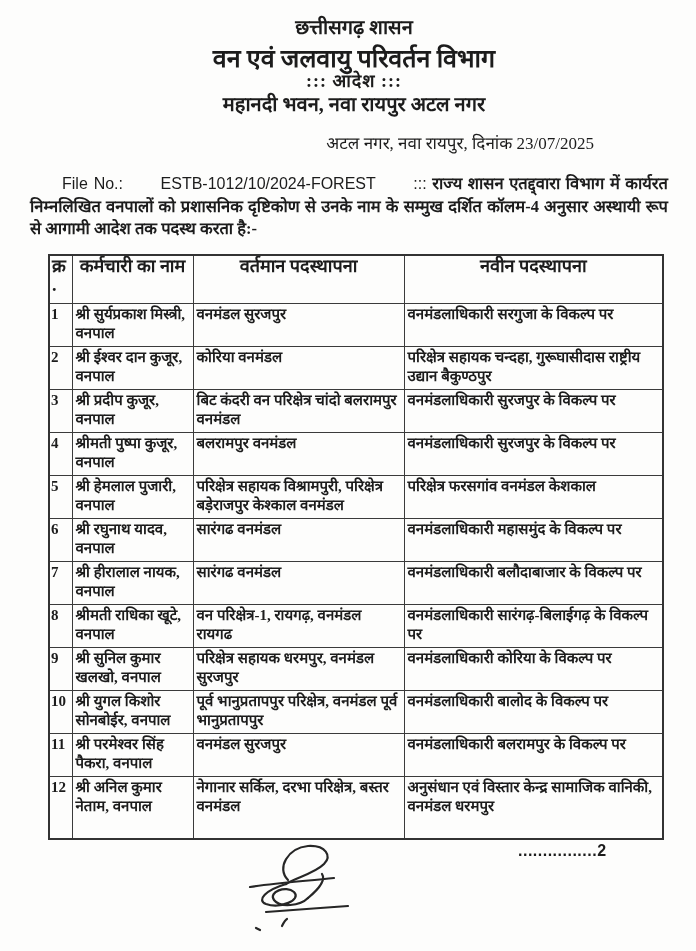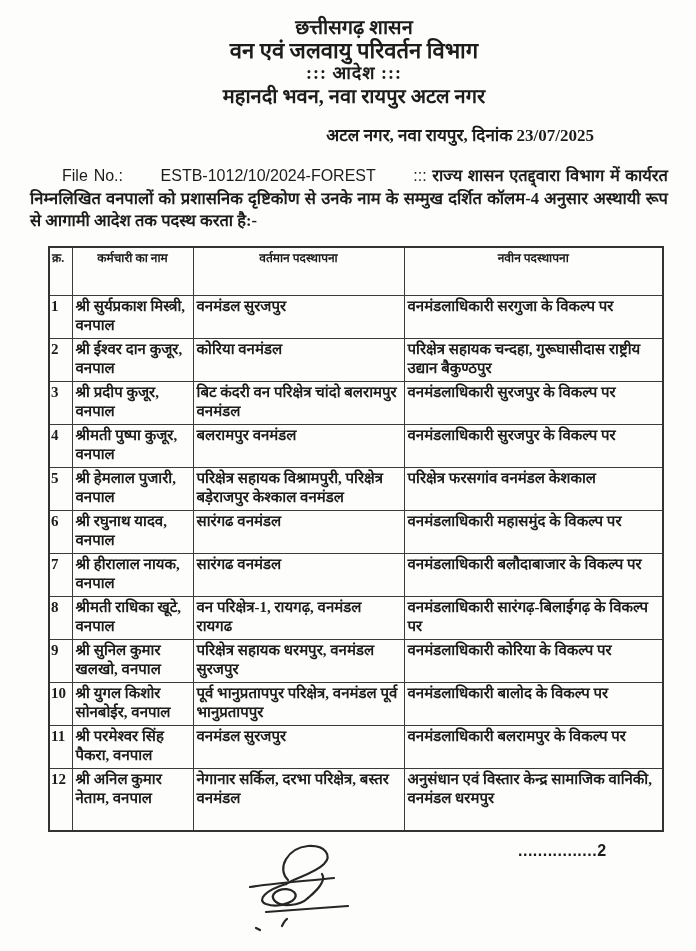--- a/index.html
+++ b/index.html
@@ -9,31 +9,31 @@
     height: 951px;
     background: #fdfdfc;
     color: #1c1c1c;
     font-family: "Liberation Serif", "DejaVu Serif", serif;
     overflow: hidden;
   }
   
   .letterhead { padding-top: 16px; text-align: center; font-weight: bold; }
   .lh-line { margin: 0; padding-left: 12px; }
   .lh1 { font-size: 20px; line-height: 23px; }
-  .lh2 { font-size: 22px; line-height: 23px; }
+  .lh2 { font-size: 25px; line-height: 23px; margin-top: 8px; }
   .lh3 { font-size: 18px; line-height: 22px; }
   .lh4 { font-size: 20px; line-height: 23px; }
   .lh5 { font-size: 18px; line-height: 23px; letter-spacing: 1px; }
   
   .dateline {
     margin-top: 15px;
     padding-right: 102px;
     text-align: right;
     font-size: 17px;
-    font-weight: bold;
+    font-weight: normal;
   }
   
   .order-para {
     margin: 19px 28px 0 30px;
     font-size: 16.5px;
     line-height: 22.5px;
     text-align: justify;
     font-weight: 600;
   }
   .file-no {
@@ -57,21 +57,21 @@
     font-size: 15px;
     line-height: 19.5px;
     font-weight: 600;
     overflow: hidden;
     word-wrap: break-word;
   }
   .order th {
     font-weight: bold;
     text-align: center;
     height: 44px;
-    font-size: 12px;
+    font-size: 18px;
   }
   .order th.col-sno { text-align: left; padding-left: 2px; }
   .order tbody td { height: 36px; }
   .order tbody tr:last-child td { height: 58px; }
   .order td.c-sno { padding-left: 1px; padding-right: 0; }
   
   .signature { position: absolute; left: 236px; top: 840px; }
   .page-num {
     position: absolute;
     left: 518px;

